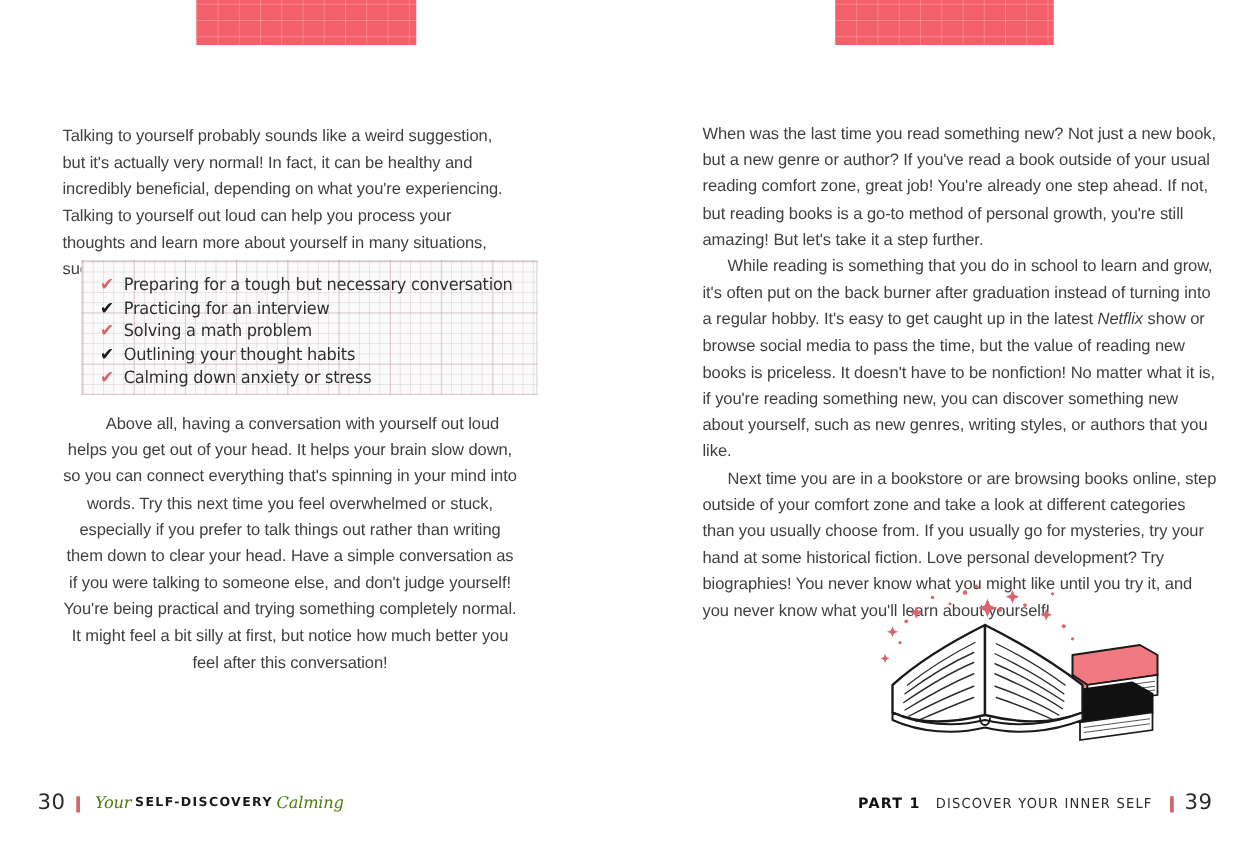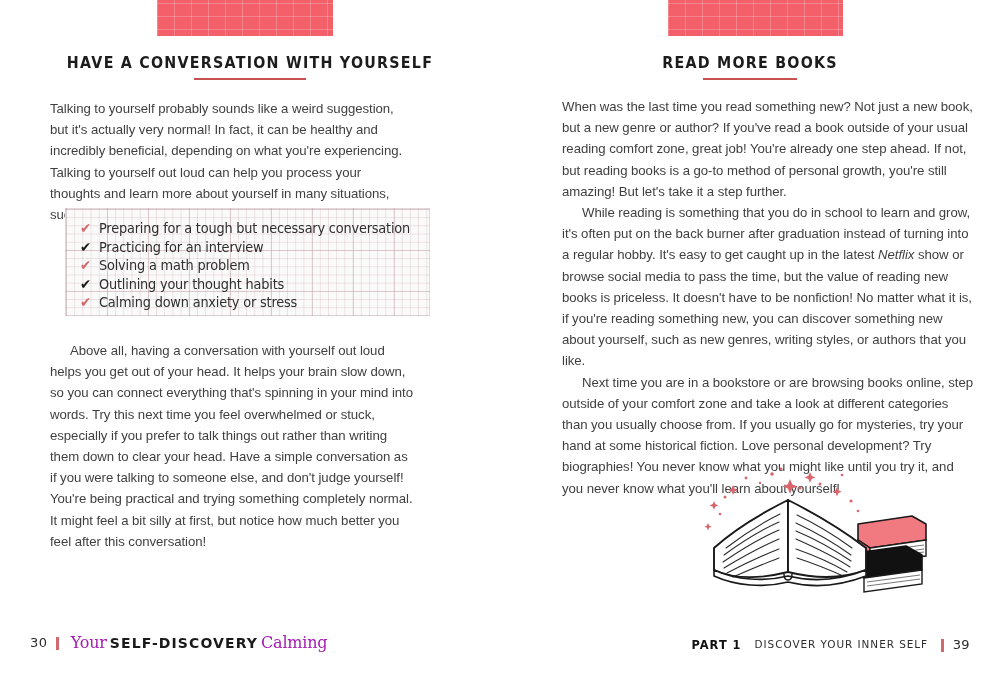--- a/index.html
+++ b/index.html
@@ -142,44 +142,45 @@
     bottom: 30px;
     display: flex;
     align-items: center;
     white-space: nowrap;
     font-size: 11px;
   }
   .footer-left { left: 30px; }
   .footer-right { right: 30px; }
   .folio {
     font-family: "DejaVu Sans", sans-serif;
-    font-size: 13px;
+    font-size: 17px;
     color: #2b2b2b;
     letter-spacing: 0.4px;
   }
   .bar {
     display: inline-block;
     width: 2.5px;
     height: 13px;
     background: #d2676c;
     margin: 0 9px;
     position: relative;
     top: 1px;
   }
   .script {
     font-family: "DejaVu Serif", serif;
-    font-size: 16px;
-    color: #a21caf;
+    font-style: italic;
+    font-size: 13px;
+    color: #4d7c0f;
     letter-spacing: -0.2px;
     padding: 0 3px;
   }
   .caps {
     font-family: "DejaVu Sans", sans-serif;
     font-weight: 700;
-    font-size: 14px;
+    font-size: 10px;
     letter-spacing: 1.1px;
     color: #1a1a1a;
   }
   .caps-light {
     font-family: "DejaVu Sans", sans-serif;
     font-weight: 400;
     font-size: 11px;
     letter-spacing: 1.0px;
     color: #2e2e2e;
     transform: scaleX(0.95);
@@ -196,24 +197,20 @@
 </style>
 </head>
 <body>
 
 <div class="spread">
 
   <div class="page page-left">
 
     <div class="top-block"></div>
 
-    <div class="heading-wrap">
-      <h2 class="heading">HAVE A CONVERSATION WITH YOURSELF</h2>
-      <div class="heading-rule"></div>
-    </div>
 
     <div class="column">
       <p>Talking to yourself probably sounds like a weird suggestion, but it's actually very normal! In fact, it can be healthy and incredibly beneficial, depending on what you're experiencing. Talking to yourself out loud can help you process your thoughts and learn more about yourself in many situations, such as:</p>
     </div>
 
     <div class="checkbox-card">
       <ul class="check-list">
         <li>
           <span class="check-mark red">✔</span>
           <span class="check-text">Preparing for a tough but necessary conversation</span>
@@ -230,41 +227,37 @@
           <span class="check-mark black">✔</span>
           <span class="check-text">Outlining your thought habits</span>
         </li>
         <li>
           <span class="check-mark red">✔</span>
           <span class="check-text">Calming down anxiety or stress</span>
         </li>
       </ul>
     </div>
 
-    <div class="column" style="top:340px;">
+    <div class="column" style="top:328px;text-align:center;">
       <p class="indent">Above all, having a conversation with yourself out loud helps you get out of your head. It helps your brain slow down, so you can connect everything that's spinning in your mind into words. Try this next time you feel overwhelmed or stuck, especially if you prefer to talk things out rather than writing them down to clear your head. Have a simple conversation as if you were talking to someone else, and don't judge yourself! You're being practical and trying something completely normal. It might feel a bit silly at first, but notice how much better you feel after this conversation!</p>
     </div>
 
     <div class="footer footer-left">
       <span class="folio">30</span>
       <span class="bar"></span>
       <span class="script">Your</span>
       <span class="caps">SELF-DISCOVERY</span>
       <span class="script">Calming</span>
     </div>
   </div>
 
   <div class="page page-right">
 
     <div class="top-block"></div>
 
-    <div class="heading-wrap">
-      <h2 class="heading">READ MORE BOOKS</h2>
-      <div class="heading-rule"></div>
-    </div>
 
     <div class="column">
       <p>When was the last time you read something new? Not just a new book, but a new genre or author? If you've read a book outside of your usual reading comfort zone, great job! You're already one step ahead. If not, but reading books is a go-to method of personal growth, you're still amazing! But let's take it a step further.</p>
       <p class="indent"><span>While reading is something that you do in school to learn and grow, it's often put on the back burner after graduation instead of turning into a regular hobby. It's easy to get caught up in the latest </span><em>Netflix</em><span> show or browse social media to pass the time, but the value of reading new books is priceless. It doesn't have to be nonfiction! No matter what it is, if you're reading something new, you can discover something new about yourself, such as new genres, writing styles, or authors that you like.</span></p>
       <p class="indent">Next time you are in a bookstore or are browsing books online, step outside of your comfort zone and take a look at different categories than you usually choose from. If you usually go for mysteries, try your hand at some historical fiction. Love personal development? Try biographies! You never know what you might like until you try it, and you never know what you'll learn about yourself!</p>
     </div>
 
     <div class="illustration">
       <svg viewBox="0 0 250 135" width="250" height="135" xmlns="http://www.w3.org/2000/svg">
         <g fill="#d9666d">

